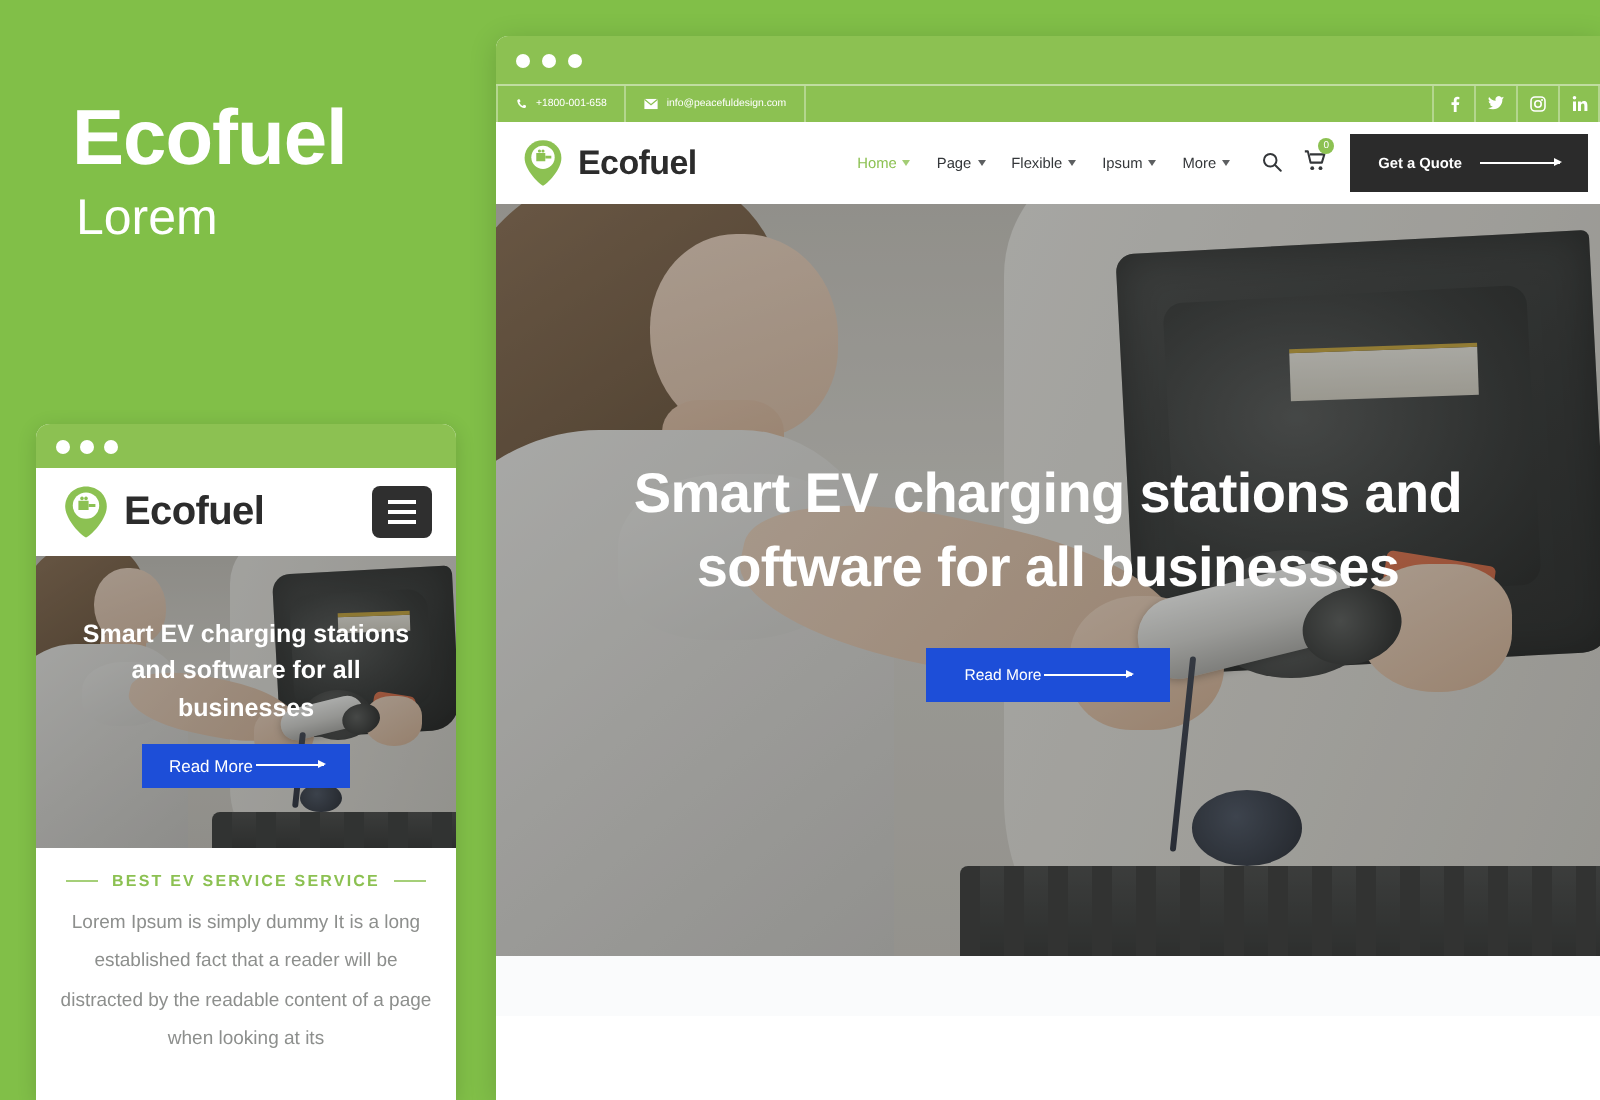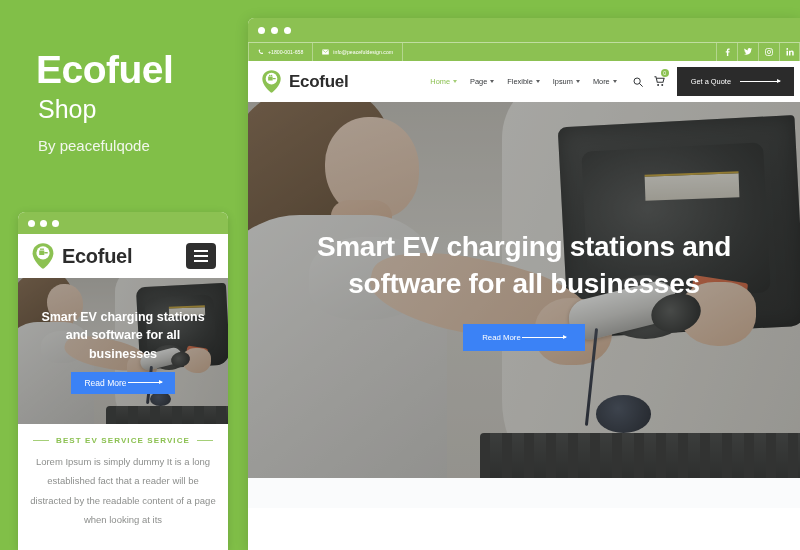--- a/index.html
+++ b/index.html
@@ -67,21 +67,21 @@
   #mobile-hero-inner {
     position: absolute; inset: 0;
     display: flex; flex-direction: column; align-items: center;
     justify-content: center; gap: 9px;
   }
   #mobile-hero-title {
     font-size: 12.5px; font-weight: 600; color: #ffffff;
     text-align: center; line-height: 1.45; width: 180px;
   }
   .readmore {
-    background: #3b82f6; color: #fff; border: none;
+    background: #1d4ed8; color: #fff; border: none;
     display: inline-flex; align-items: center; gap: 1px;
     cursor: pointer; font-family: inherit;
   }
   #mobile-readmore { font-size: 8.5px; padding: 6px 13px; }
   .arrow { display: inline-block; position: relative; height: 1px; background: #fff; }
   .arrow::after {
     content: ''; position: absolute; right: -1px; top: -2px;
     border-left: 4px solid #fff;
     border-top: 2.5px solid transparent;
     border-bottom: 2.5px solid transparent;
@@ -164,21 +164,21 @@
     position: absolute; top: -4px; right: -4px;
     min-width: 8px; height: 8px; border-radius: 50%;
     background: #8cc152; color: #fff; font-size: 5px;
     display: flex; align-items: center; justify-content: center;
     padding: 0 1px;
   }
   #quote-btn {
     background: #2b2b2b; color: #fff; border: none; cursor: pointer;
     height: 29px; padding: 14px 14px; margin-right: 6px;
     display: flex; align-items: center; gap: 9px;
-    font-size: 7.4px; font-family: inherit;
+    font-size: 7.4px; font-family: inherit; font-weight: bold;
   }
   #quote-btn .arrow { width: 40px; }
 
   
   #hero { position: relative; height: 376px; overflow: hidden; }
   #hero .veil { position: absolute; inset: 0; background: rgba(62,64,62,.40); }
   #hero-inner {
     position: absolute; inset: 0;
     display: flex; flex-direction: column; align-items: center;
     justify-content: center; gap: 22px;
@@ -300,22 +300,21 @@
         #2a2b2b 0 10px, rgba(0,0,0,0) 10px 22px),
       linear-gradient(180deg, #3a3b3b 0%, #232424 100%);
     border-radius: 4px 4px 0 0;
   }
 </style>
 </head>
 <body>
 
 <div id="promo">
   <div id="promo-title">Ecofuel</div>
-  <div id="promo-sub">Shop</div>
-  <div id="promo-author">By peacefulqode</div>
+  <div id="promo-sub">Lorem</div>
 </div>
 
 <div id="mobile">
 
   <div id="mobile-chrome">
     <span class="dot"></span>
     <span class="dot"></span>
     <span class="dot"></span>
   </div>
 

